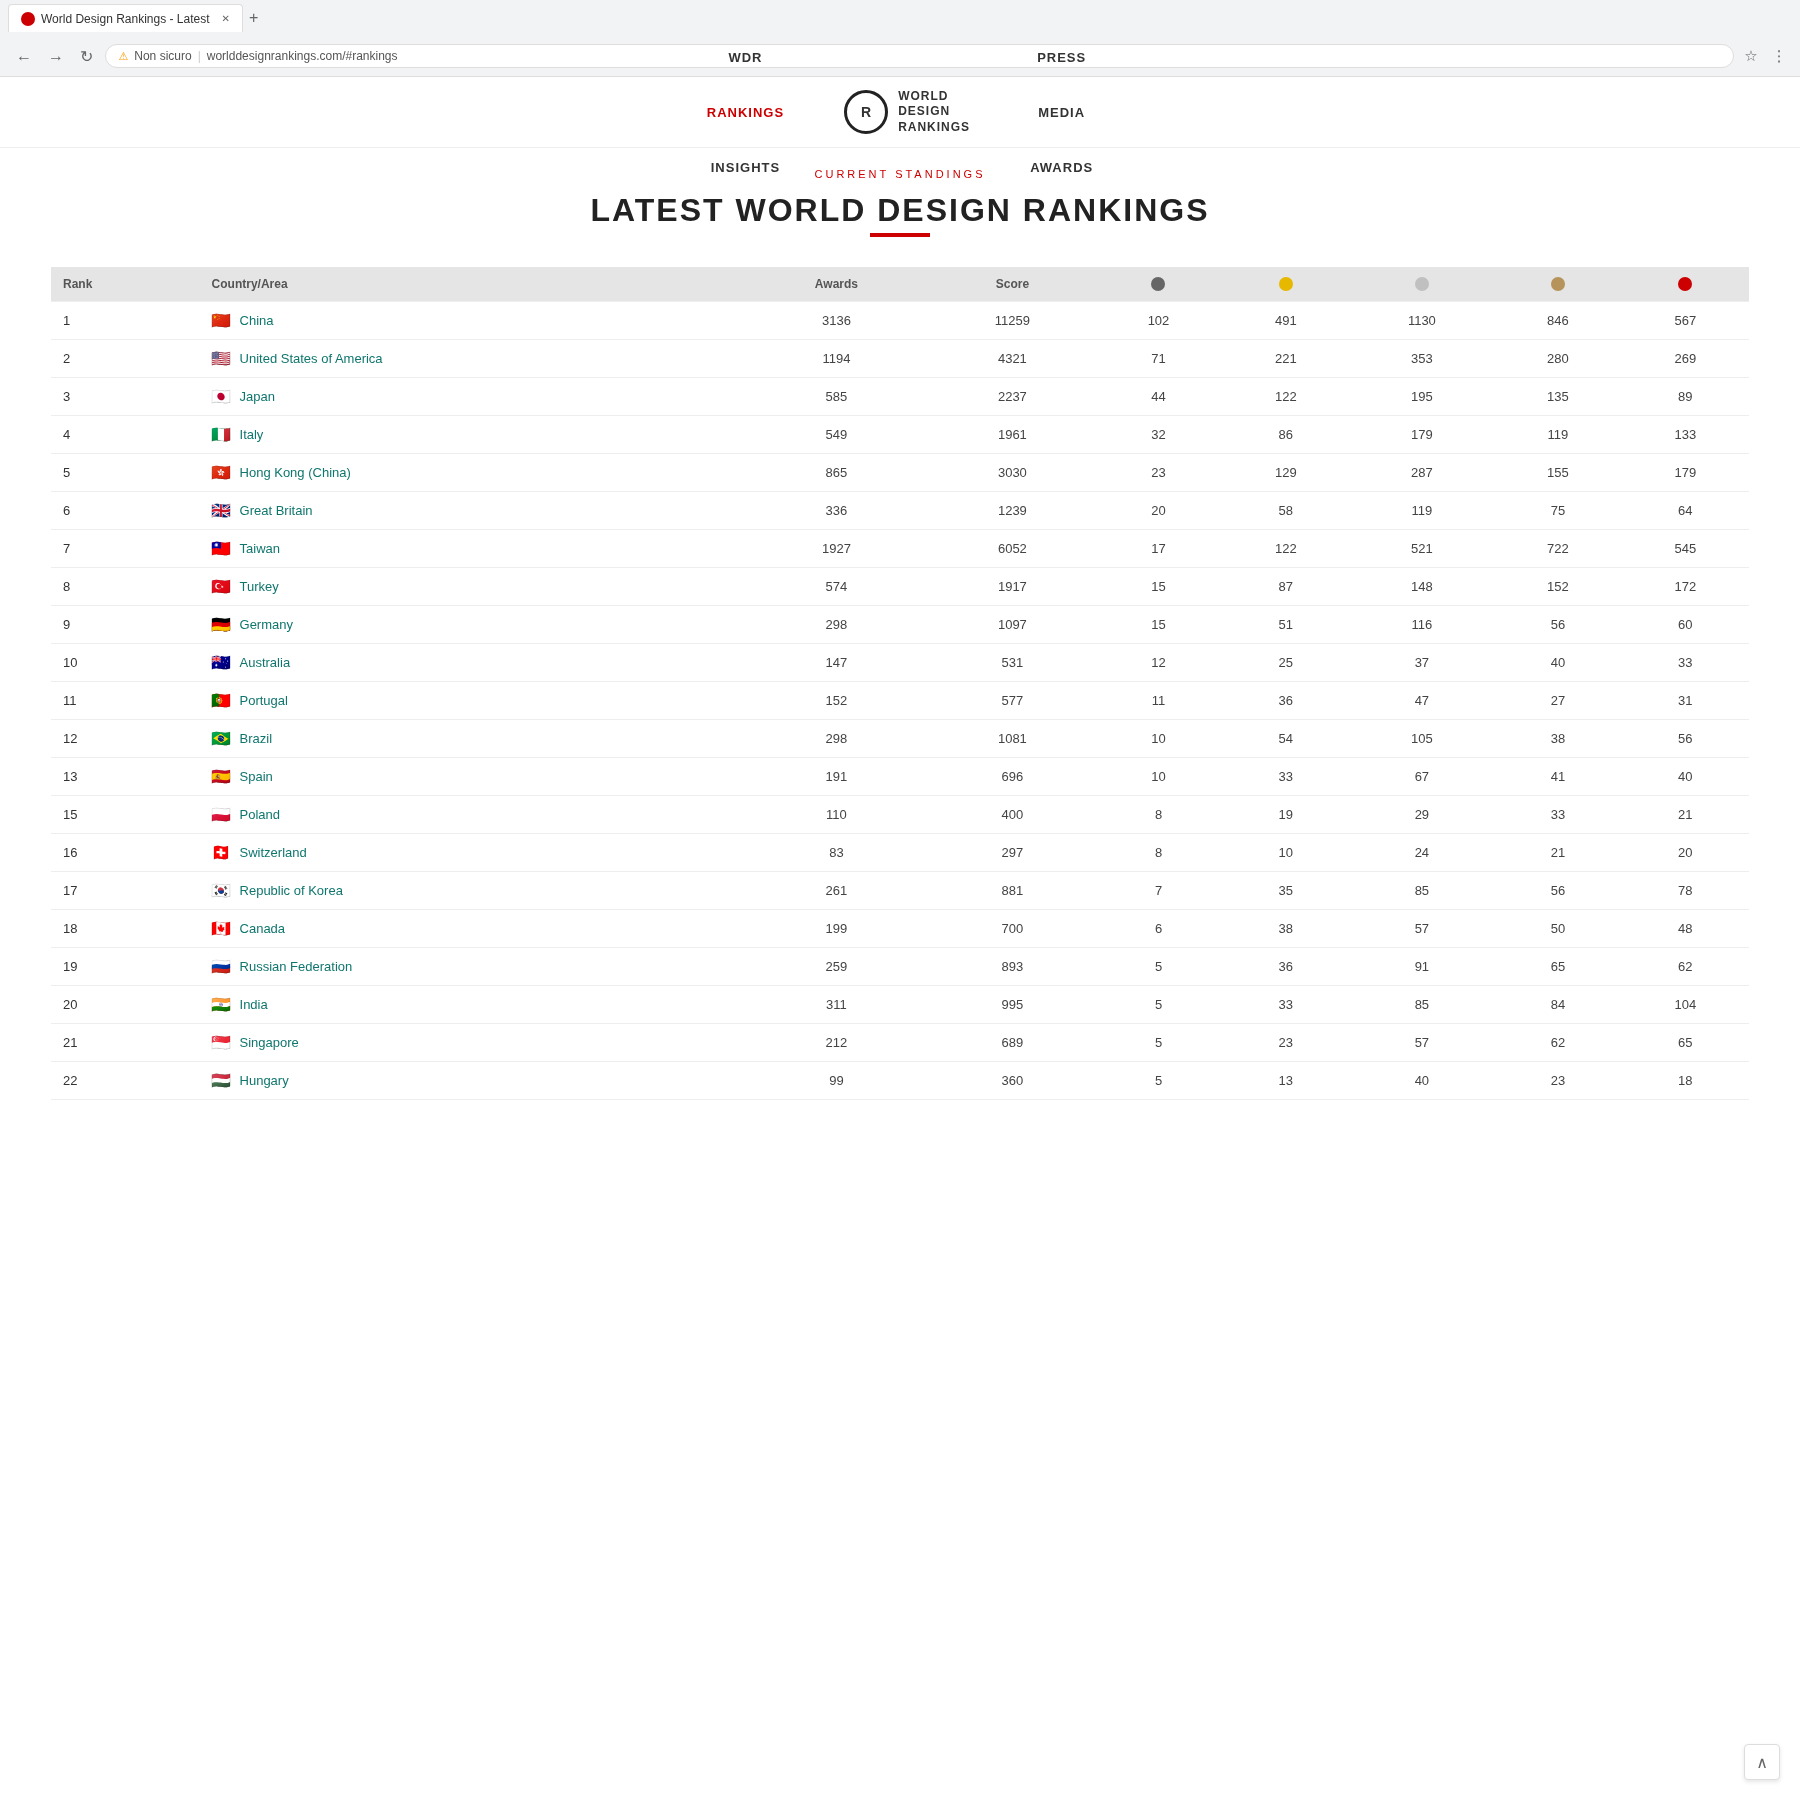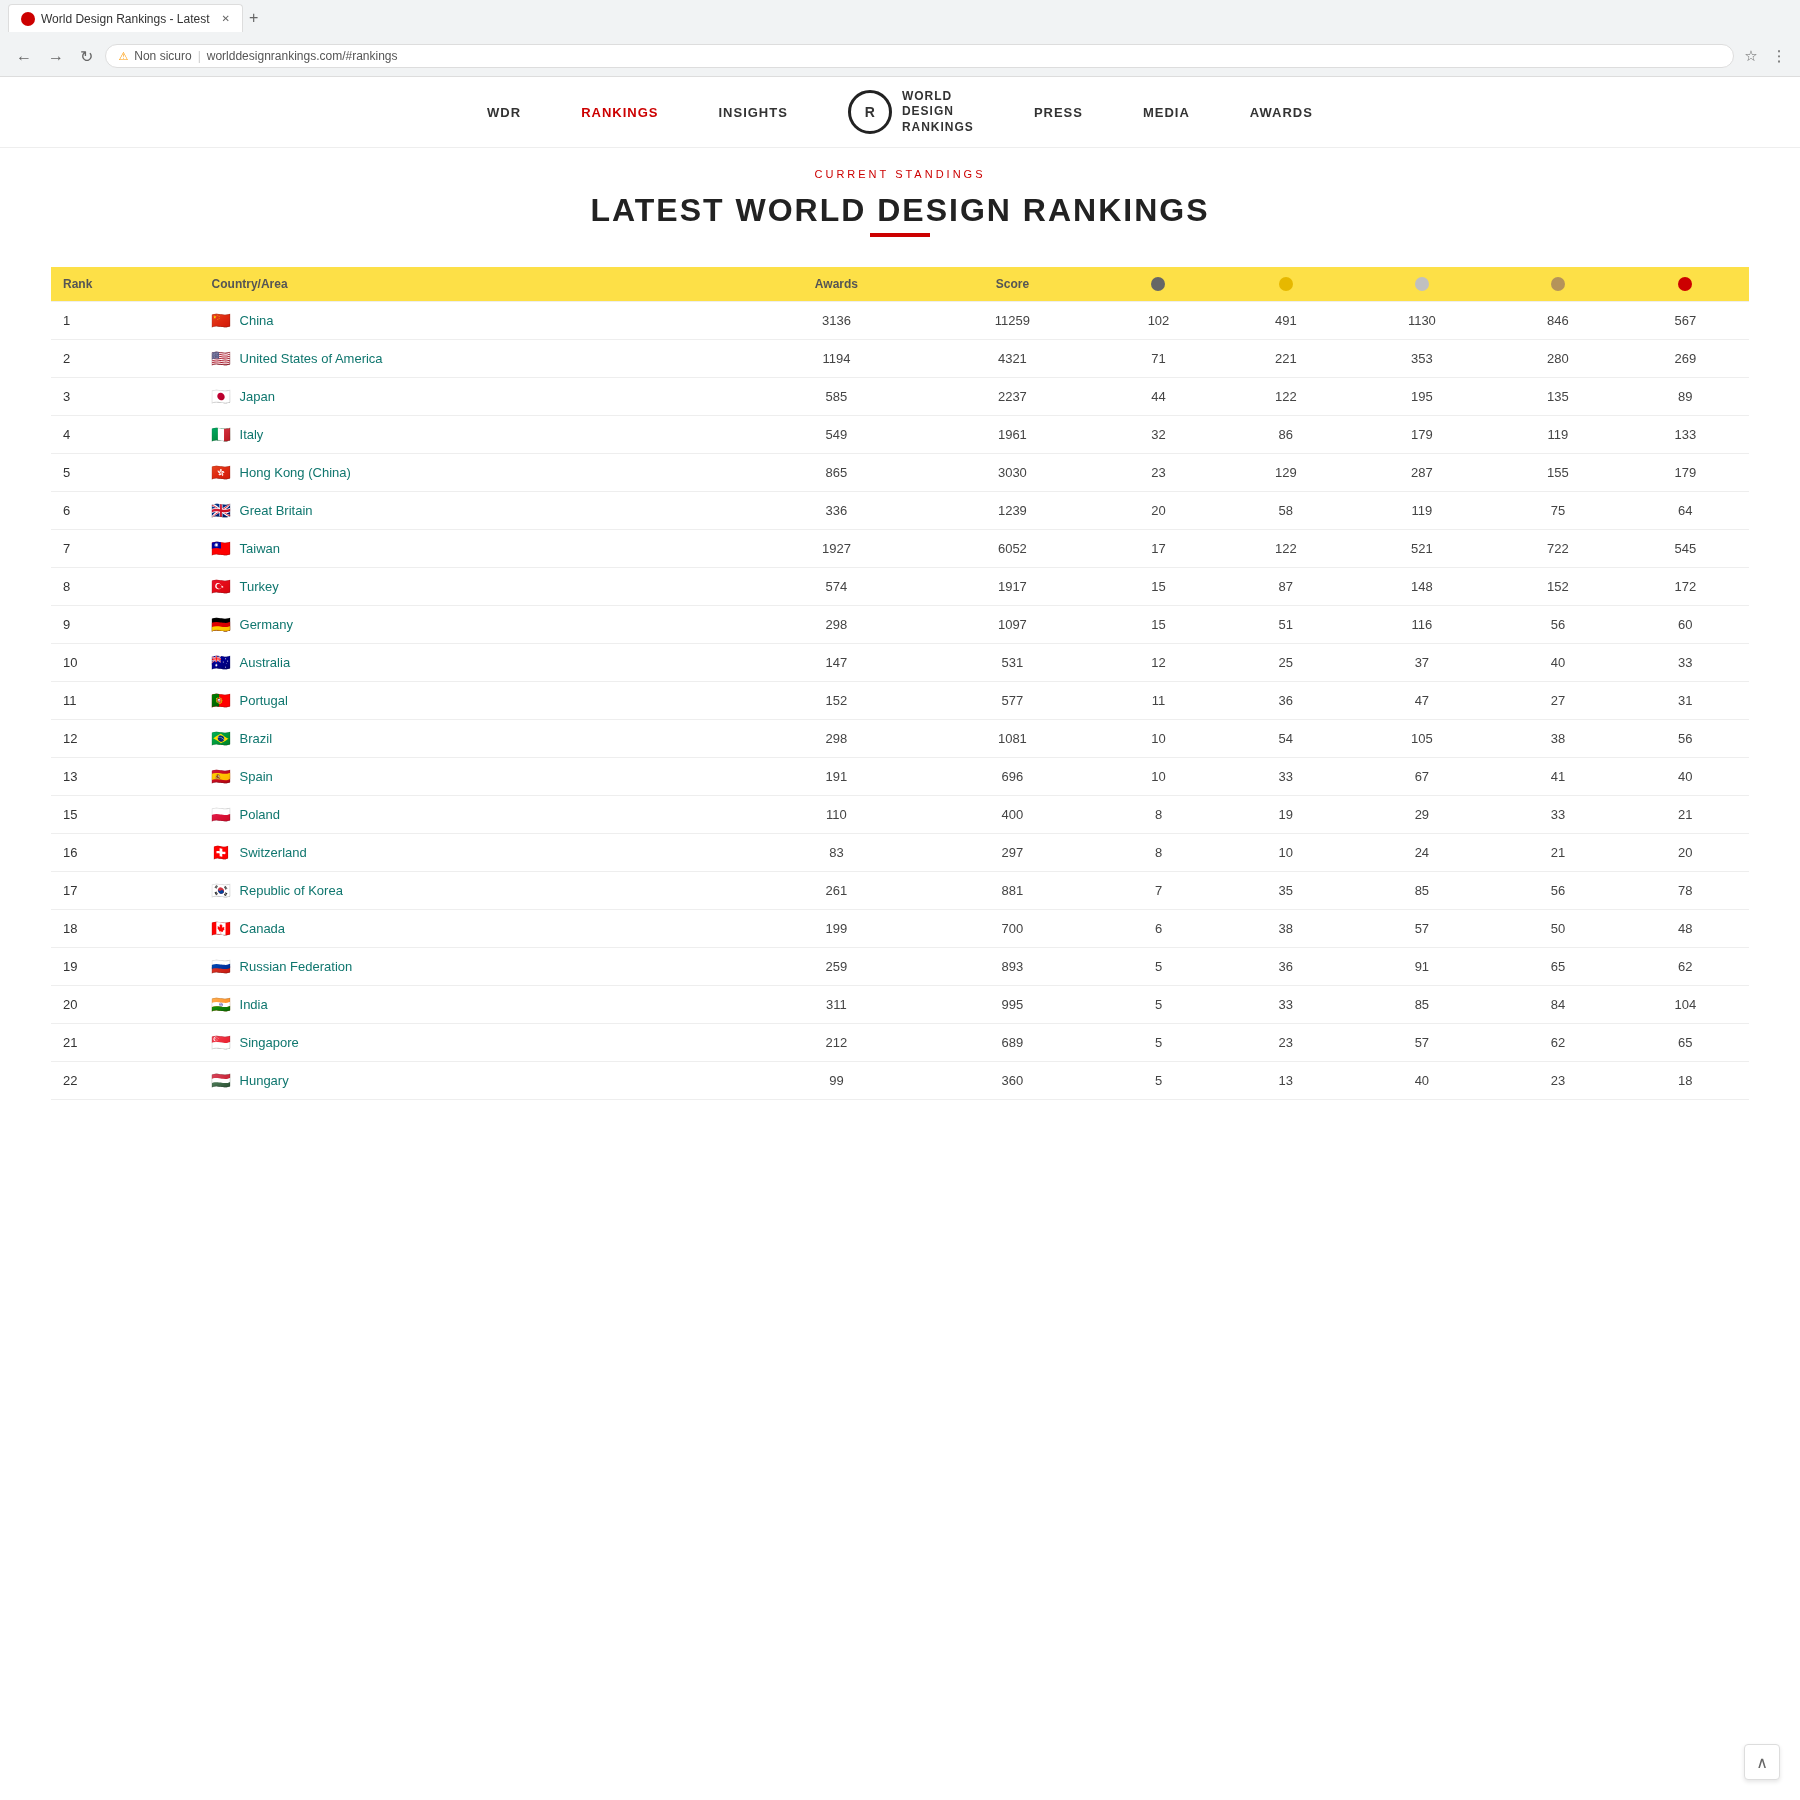--- a/index.html
+++ b/index.html
@@ -104,22 +104,23 @@
     }
     .nav {
       display: flex;
       align-items: center;
       justify-content: center;
       position: relative;
       height: 70px;
     }
     .nav-links {
       display: flex;
-      gap: 60px;
-      align-items: center;
+      gap: 40px;
+      align-items: center;
+      flex-direction: column;
     }
     .nav-link {
       font-size: 13px;
       font-weight: 600;
       letter-spacing: 1px;
       color: #333;
       text-decoration: none;
       text-transform: uppercase;
     }
     .nav-link.active { color: #c00; }
@@ -172,21 +173,21 @@
       background: #c00;
       margin: 0 auto 30px;
     }
 
     
     .rankings-table {
       width: 100%;
       border-collapse: collapse;
     }
     .rankings-table thead tr {
-      background: #fde047;
+      background: #e5e5e5;
     }
     .rankings-table th {
       padding: 10px 12px;
       font-size: 12px;
       font-weight: 600;
       color: #555;
       text-align: left;
       border-bottom: 1px solid #eee;
     }
     .rankings-table th.num-col {

